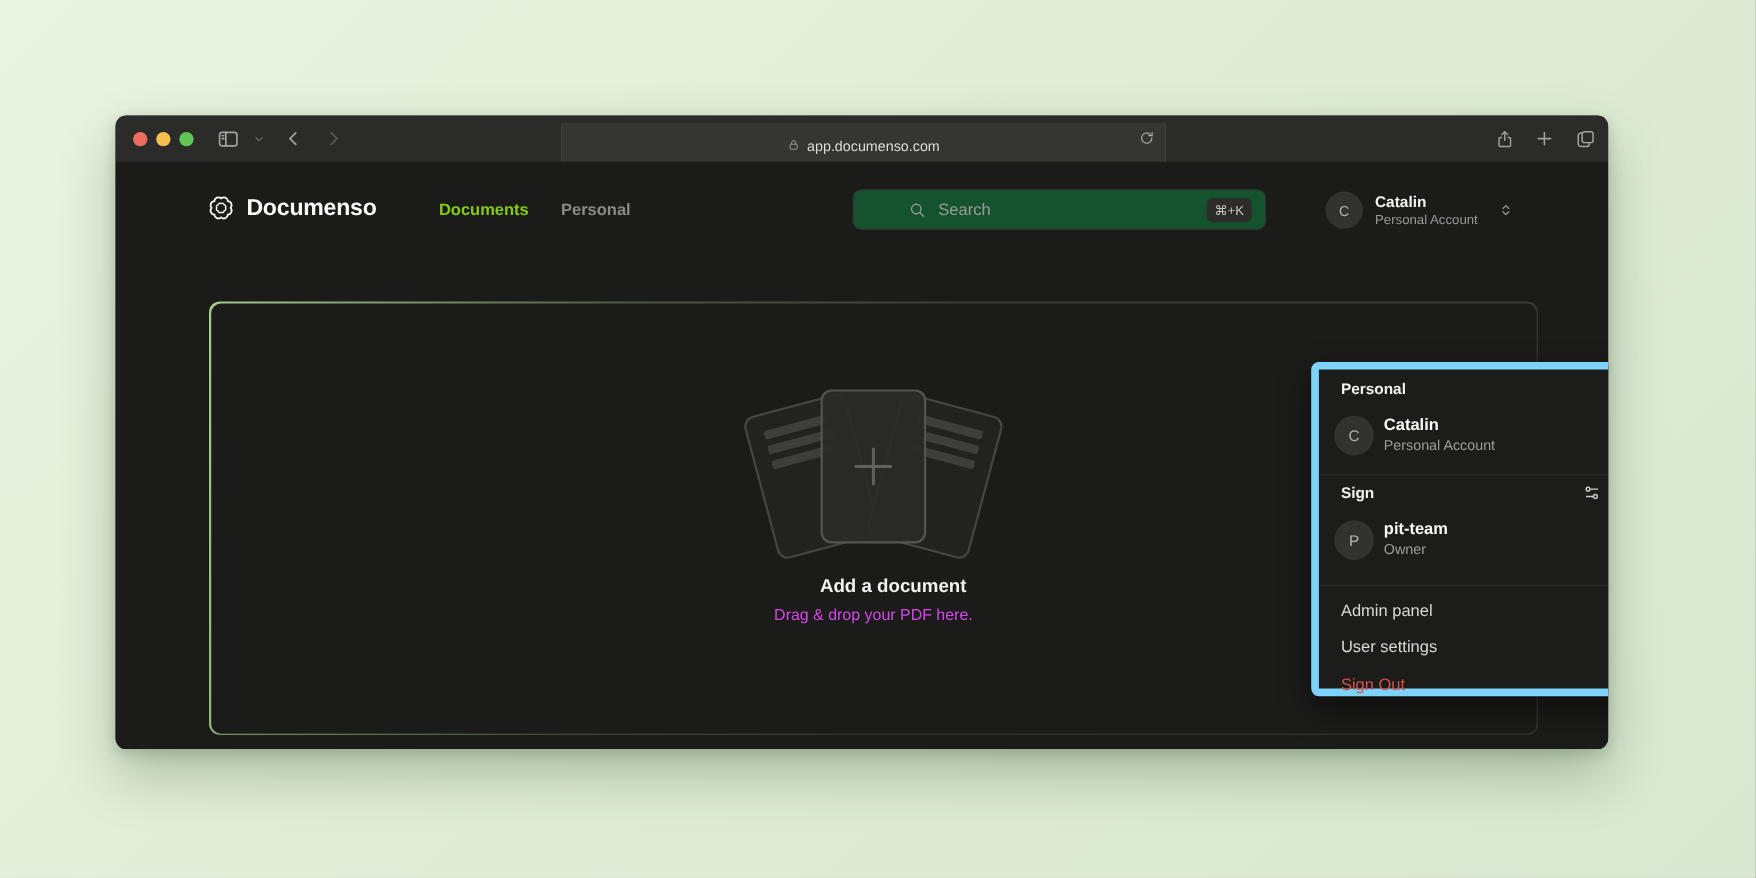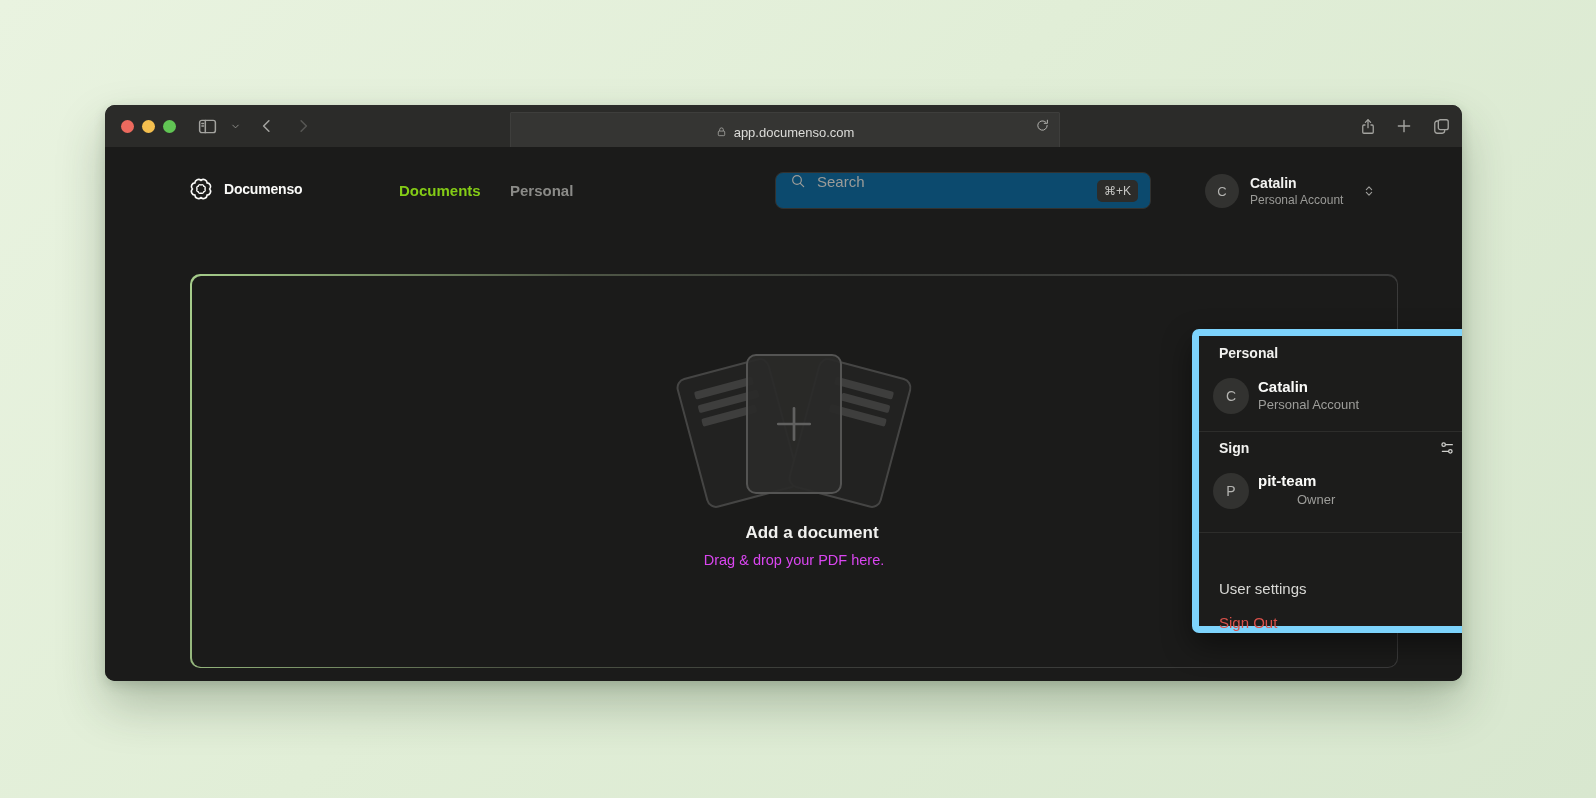--- a/index.html
+++ b/index.html
@@ -36,30 +36,30 @@
   .urlfield .lock svg { stroke:currentColor; fill:none; stroke-width:1.6; }
   .urlfield .reload { position:absolute; right:9px; top:5px; color:#b2b2ae; }
   .urlfield .reload svg { stroke:currentColor; fill:none; stroke-width:1.6; stroke-linecap:round; }
 
   
   .content { position:absolute; left:0; top:42px; width:1357px; height:534px; background:#1b1b1a; }
 
   .brand { position:absolute; left:83px; top:29px; display:flex; align-items:center; gap:10px; }
   .brand .logo { width:26px; height:26px; color:#fafaf8; display:flex; }
   .brand .logo svg { stroke:currentColor; fill:none; }
-  .brand .name { font-size:14px; font-weight:700; color:#fafaf8; letter-spacing:-.2px; }
+  .brand .name { font-size:21px; font-weight:700; color:#fafaf8; letter-spacing:-.2px; }
 
   .nav-item { position:absolute; top:35px; font-size:15px; font-weight:600; cursor:default; }
   .nav-documents { left:294px; color:#84cc16; }
   .nav-templates { left:405px; color:#8b8b88; }
 
   .searchbar {
     position:absolute; left:670px; top:25px; width:376px; height:37px;
-    background:#0c4a6e; border:1px solid #323230; border-radius:8px;
-    display:flex; 
+    background:#14532d; border:1px solid #323230; border-radius:8px;
+    display:flex; align-items:center;padding-left:36px;
   }
   .searchbar .sicon { margin-left:14px; color:#9b9b98; display:flex; }
   .searchbar .sicon svg { stroke:currentColor; fill:none; stroke-width:1.8; stroke-linecap:round; }
   .searchbar .placeholder { margin-left:11px; font-size:15px; color:#9b9b98; }
   .searchbar .kbd {
     position:absolute; right:12px; top:7px; height:22px; padding:0 7px;
     background:#2c2c2a; border-radius:5px; color:#c6c6c3; font-size:12px;
     display:flex; align-items:center;
   }
 
@@ -261,22 +261,23 @@
             <path d="M20 7h-9"></path>
             <path d="M14 17H5"></path>
             <circle cx="7" cy="7" r="2.6"></circle>
             <circle cx="17" cy="17" r="2.6"></circle>
           </svg>
       </span>
 
       <div class="row-hit" style="left:6px; top:131px; width:300px; height:52px;"></div>
       <div class="avatar m-avatar" style="left:14px; top:137px;">P</div>
       <div class="m-name" style="left:59px; top:136px;">pit-team</div>
-      <div class="m-sub" style="left:59px; top:156px;margin-left:39px;">Owner</div>
+      <div class="m-sub" style="left:59px; top:156px;">Owner</div>
 
       <div class="divider" style="top:196px;"></div>
 
+      <div class="menu-item" style="top:205px;">Admin panel</div>
       <div class="menu-item" style="top:238px;">User settings</div>
       <div class="menu-item danger" style="top:272px;">Sign Out</div>
     </div>
 
   </div>
 </div>
 
 </body></html>

